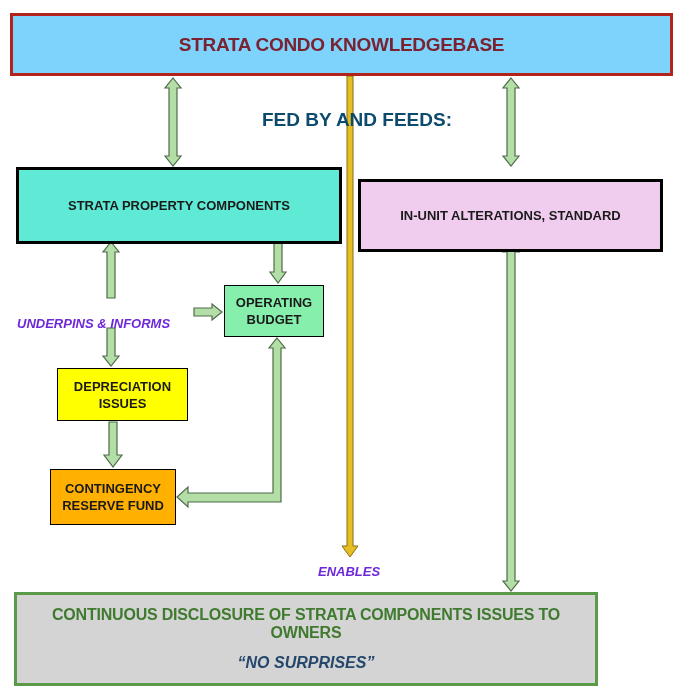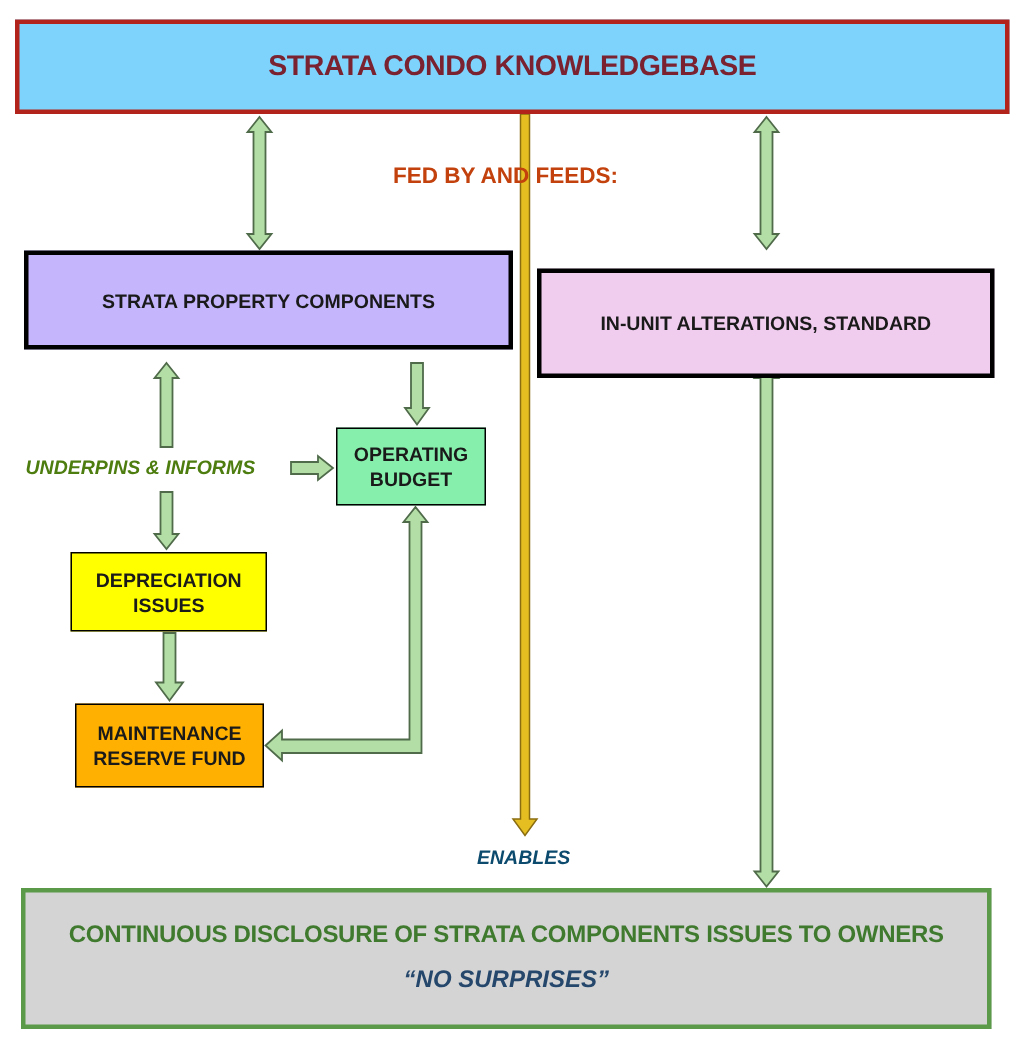--- a/index.html
+++ b/index.html
@@ -2,38 +2,38 @@
 <html><head>
 <meta charset="utf-8">
 <style>
   html, body { margin: 0; padding: 0; background: #ffffff; }
   body { width: 687px; height: 694px; position: relative; overflow: hidden;
          font-family: "Liberation Sans", sans-serif; }
   .box { position: absolute; box-sizing: border-box; display: flex; flex-direction: column;
          align-items: center; justify-content: center; text-align: center; font-weight: bold; }
   #kb { left: 10px; top: 13px; width: 663px; height: 63px; background: #7dd3fc;
         border: 3px solid #b2231b; color: #7a2230; font-size: 19px; letter-spacing: -0.3px; }
-  #spc { left: 16px; top: 167px; width: 326px; height: 66px; background: #c4b5fd;
+  #spc { left: 16px; top: 167px; width: 326px; height: 77px; background: #5eead4;
          border: 3px solid #000; color: #1a1a1a; font-size: 13px; line-height: 17px; }
   #iua { left: 358px; top: 167px; width: 305px; height: 73px; background: #f0cdef;
          border: 3px solid #000; color: #1a1a1a; font-size: 13px; line-height: 17px; margin-top: 12px; }
   #ob { left: 224px; top: 285px; width: 100px; height: 52px; background: #86efac;
         border: 1.5px solid #000; color: #1a1a1a; font-size: 13px; line-height: 17px; font-weight: bold; }
-  #dr { left: 47px; top: 368px; width: 131px; height: 53px; background: #ffff00;
+  #dr { left: 57px; top: 368px; width: 131px; height: 53px; background: #ffff00;
         border: 1.5px solid #000; color: #1a1a1a; font-size: 13px; line-height: 17px; }
   #crf { left: 50px; top: 469px; width: 126px; height: 56px; background: #ffb000;
          border: 1.5px solid #000; color: #1a1a1a; font-size: 13px; line-height: 17px; }
-  #cd { left: 14px; top: 592px; width: 647px; height: 94px; background: #d4d4d4;
+  #cd { left: 14px; top: 592px; width: 584px; height: 94px; background: #d4d4d4;
         border: 3px solid #5a9a48; }
   #cd .t1 { color: #3f7a2e; font-size: 16px; font-weight: bold; letter-spacing: -0.2px; }
   #cd .t2 { color: #24476b; font-size: 16px; font-weight: bold; font-style: italic; margin-top: 12px; }
   .label { position: absolute; font-weight: bold; white-space: nowrap; }
-  #fed { left: 262px; top: 109px; color: #c2410c; font-size: 15px; }
-  #underpins { left: 17px; top: 304px; color: #4d7c0f; font-size: 13px; font-style: italic; }
-  #enables { left: 318px; top: 564px; color: #0c4a6e; font-size: 13px; font-style: italic; }
+  #fed { left: 262px; top: 109px; color: #0c4a6e; font-size: 19px; }
+  #underpins { left: 17px; top: 316px; color: #6d28d9; font-size: 13px; font-style: italic; }
+  #enables { left: 318px; top: 564px; color: #6d28d9; font-size: 13px; font-style: italic; }
   svg#arrows { position: absolute; left: 0; top: 0; width: 687px; height: 694px; pointer-events: none; }
   .garrow { fill: #b3dea5; stroke: #4f6b4a; stroke-width: 1.2; }
   .gold { fill: #e5bf22; stroke: #8a6d10; stroke-width: 1; }
 </style>
 </head>
 <body>
 
 <svg id="arrows" xmlns="http://www.w3.org/2000/svg">
 
   <path class="gold" d="M347,76 L353,76 L353,546 L358,546 L350,557 L342,546 L347,546 Z"></path>
@@ -77,21 +77,21 @@
   <span>OPERATING</span>
   <span>BUDGET</span>
 </div>
 
 <div id="dr" class="box">
   <span>DEPRECIATION</span>
   <span>ISSUES</span>
 </div>
 
 <div id="crf" class="box">
-  <span>MAINTENANCE</span>
+  <span>CONTINGENCY</span>
   <span>RESERVE FUND</span>
 </div>
 
 <div id="enables" class="label">ENABLES</div>
 
 <div id="cd" class="box">
   <span class="t1">CONTINUOUS DISCLOSURE OF STRATA COMPONENTS ISSUES TO OWNERS</span>
   <span class="t2">“NO SURPRISES”</span>
 </div>
 

